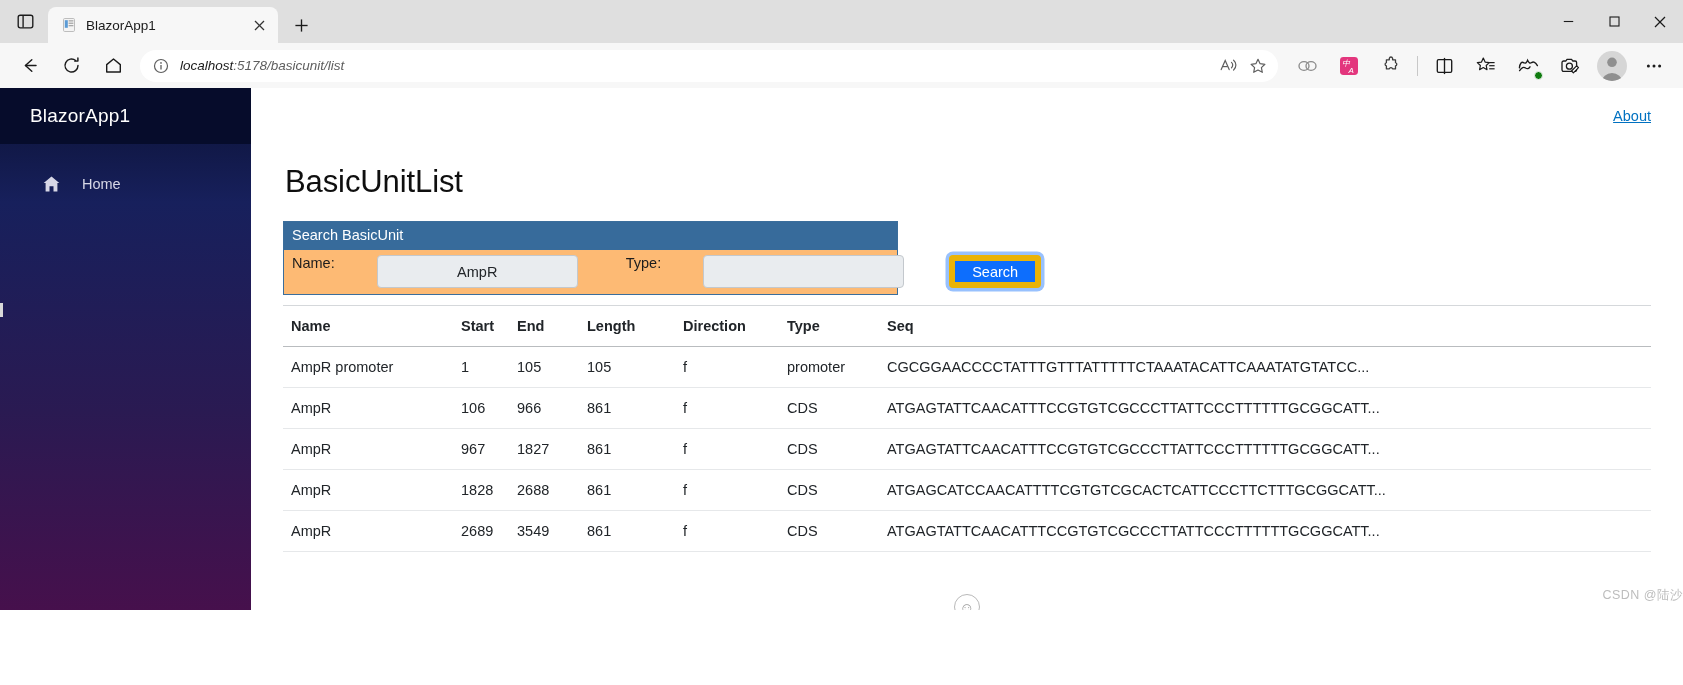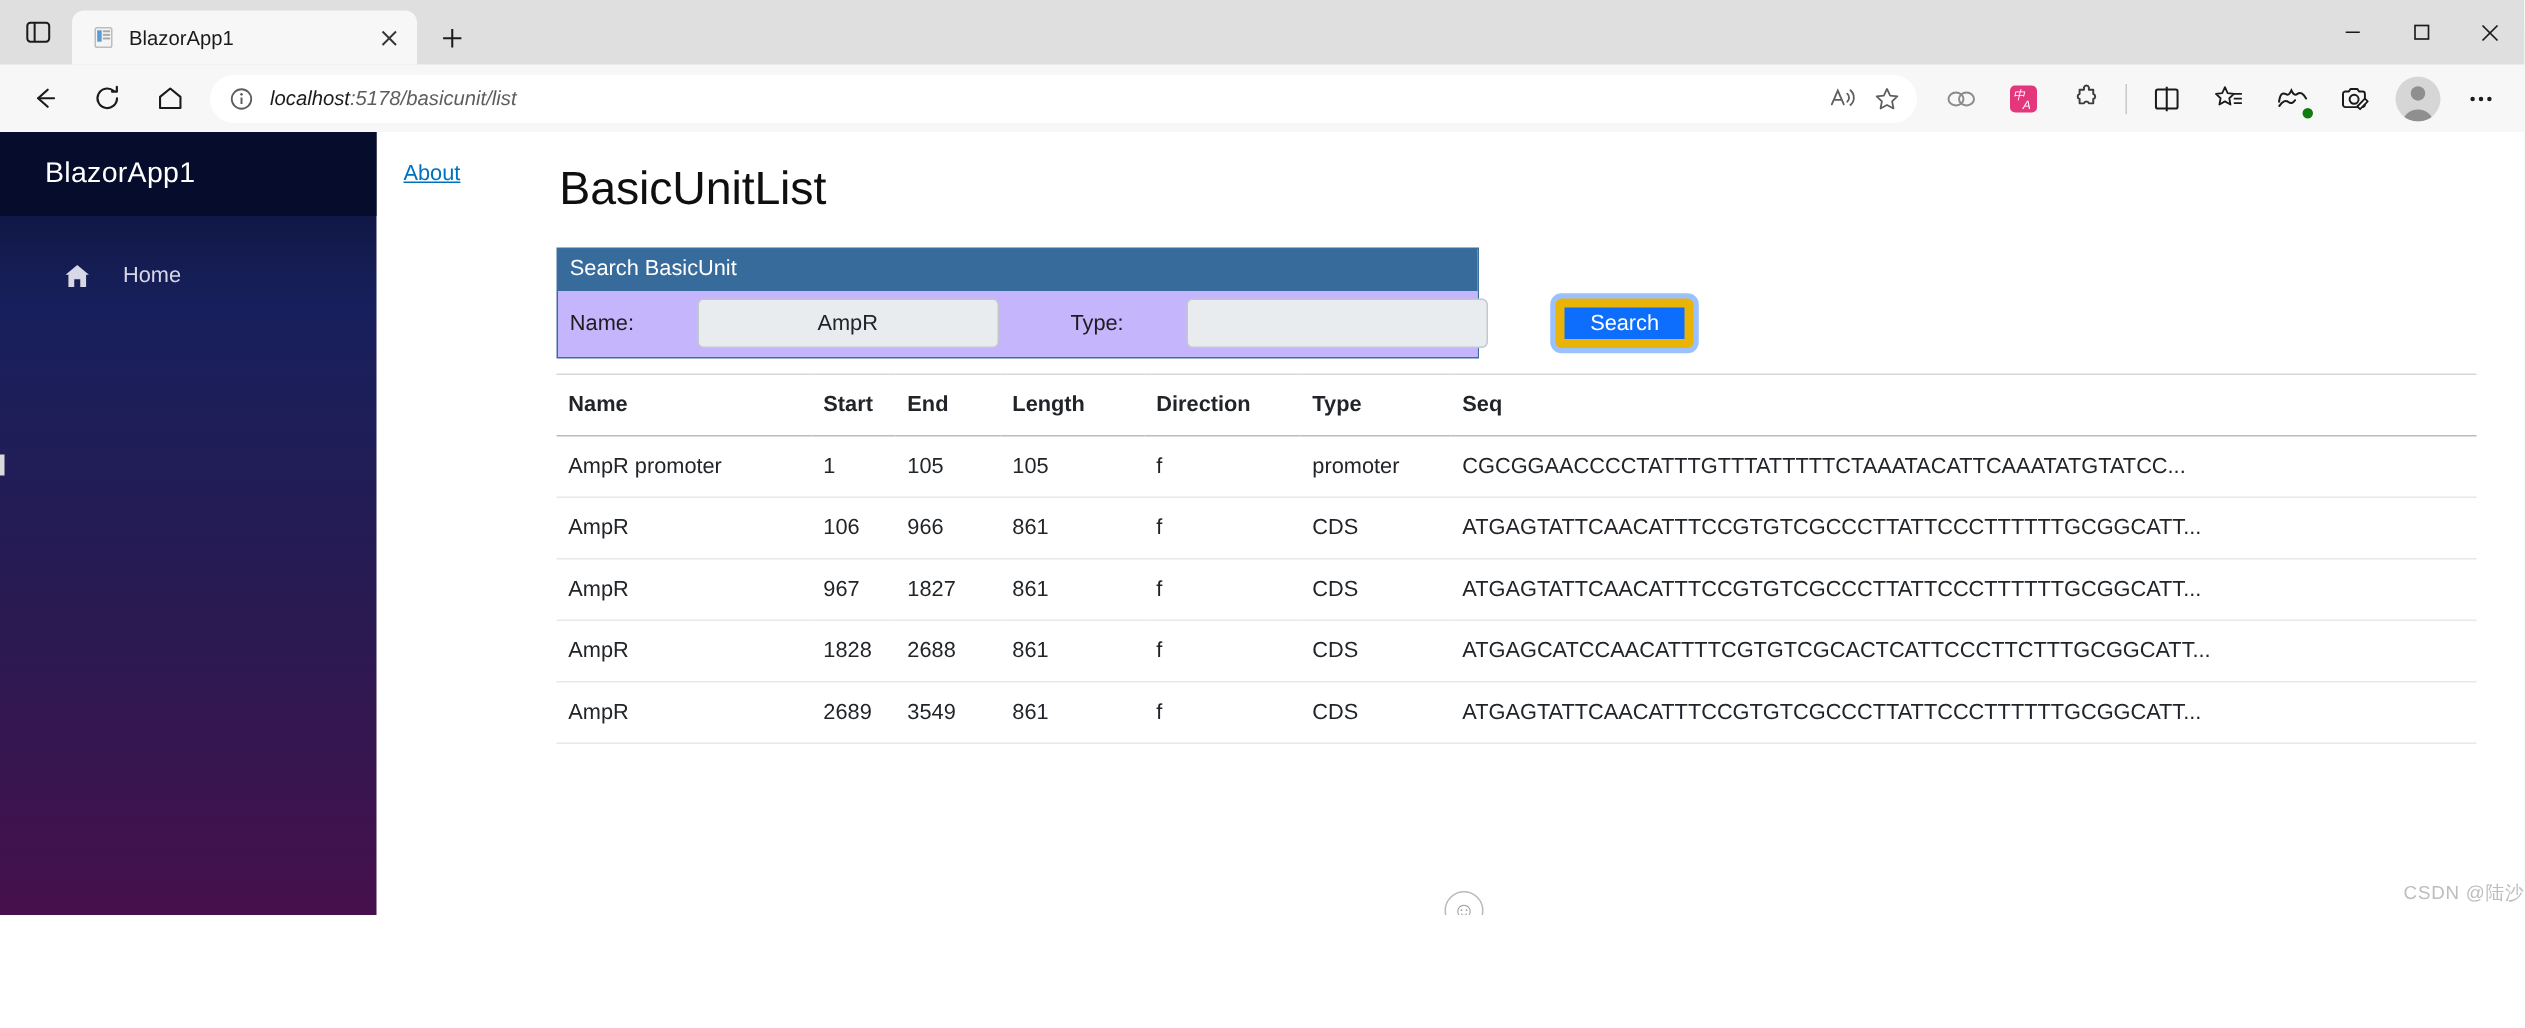--- a/index.html
+++ b/index.html
@@ -233,22 +233,21 @@
   }
   .navitem.active .nlabel { color: #ffffff; }
 
   
   .main {
     flex: 1 1 auto;
     background: #ffffff;
     position: relative;
     min-width: 0;
     display: flex;
-    flex-direction: row;
-    margin-left: 18px;
+    flex-direction: column;
   }
   .topbar {
     height: 56px;
     flex: 0 0 56px;
     background: #ffffff;
     display: flex;
     align-items: center;
     justify-content: flex-end;
     padding-right: 32px;
   }
@@ -281,23 +280,23 @@
   }
   .search-panel-head {
     background: #376b9b;
     color: #ffffff;
     font-size: 14.5px;
     padding: 5px 8px 6px 8px;
     line-height: 1.2;
   }
   .search-panel-body {
     display: flex;
-    align-items: center;
+    align-items: flex-start;
     padding: 5px 0 6px 8px;
-    background: #c4b5fd;
+    background: #fdba74;
     gap: 40px;
   }
   .field-label {
     font-size: 14.5px;
     color: #1d1d1d;
     margin-right: 2px;
     white-space: nowrap;
   }
   .text-input {
     height: 33px;

